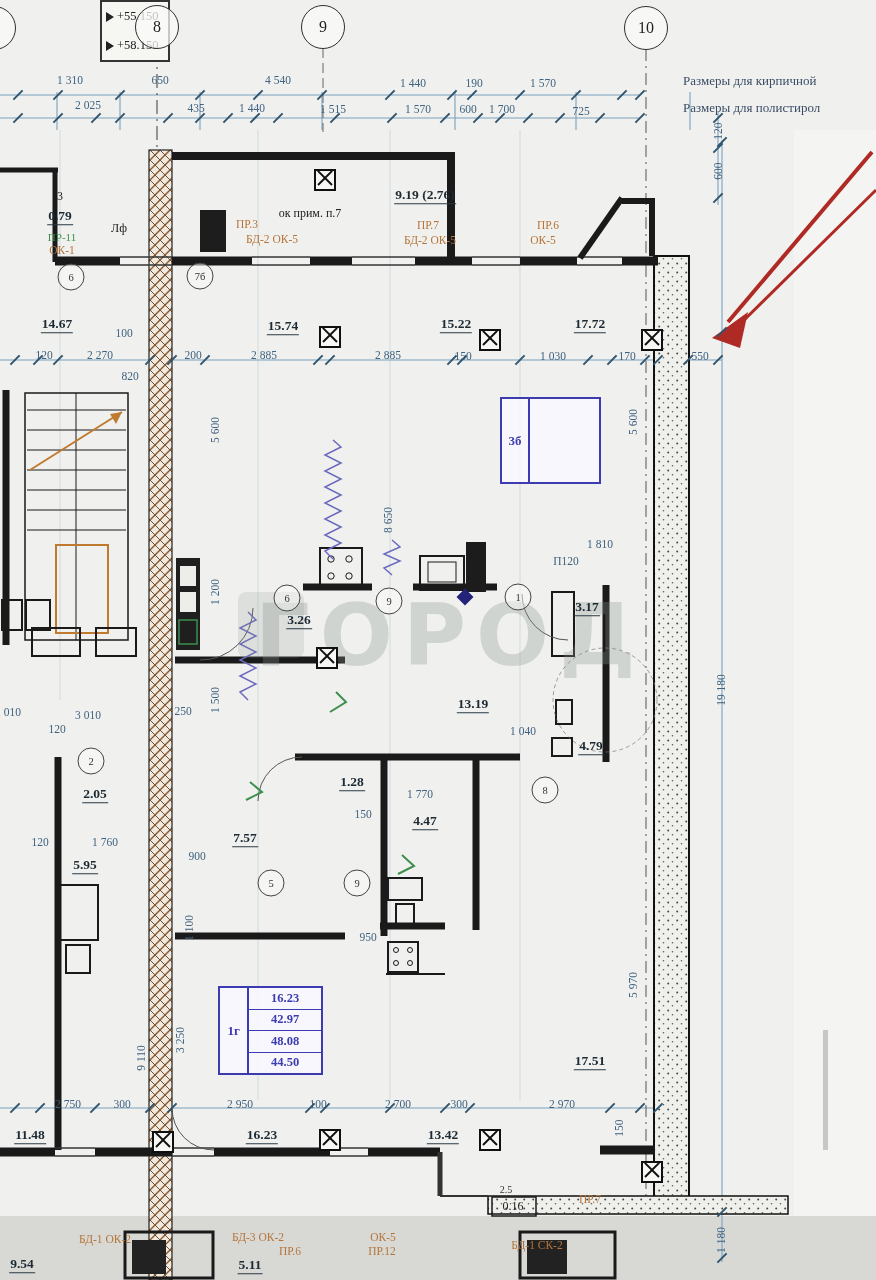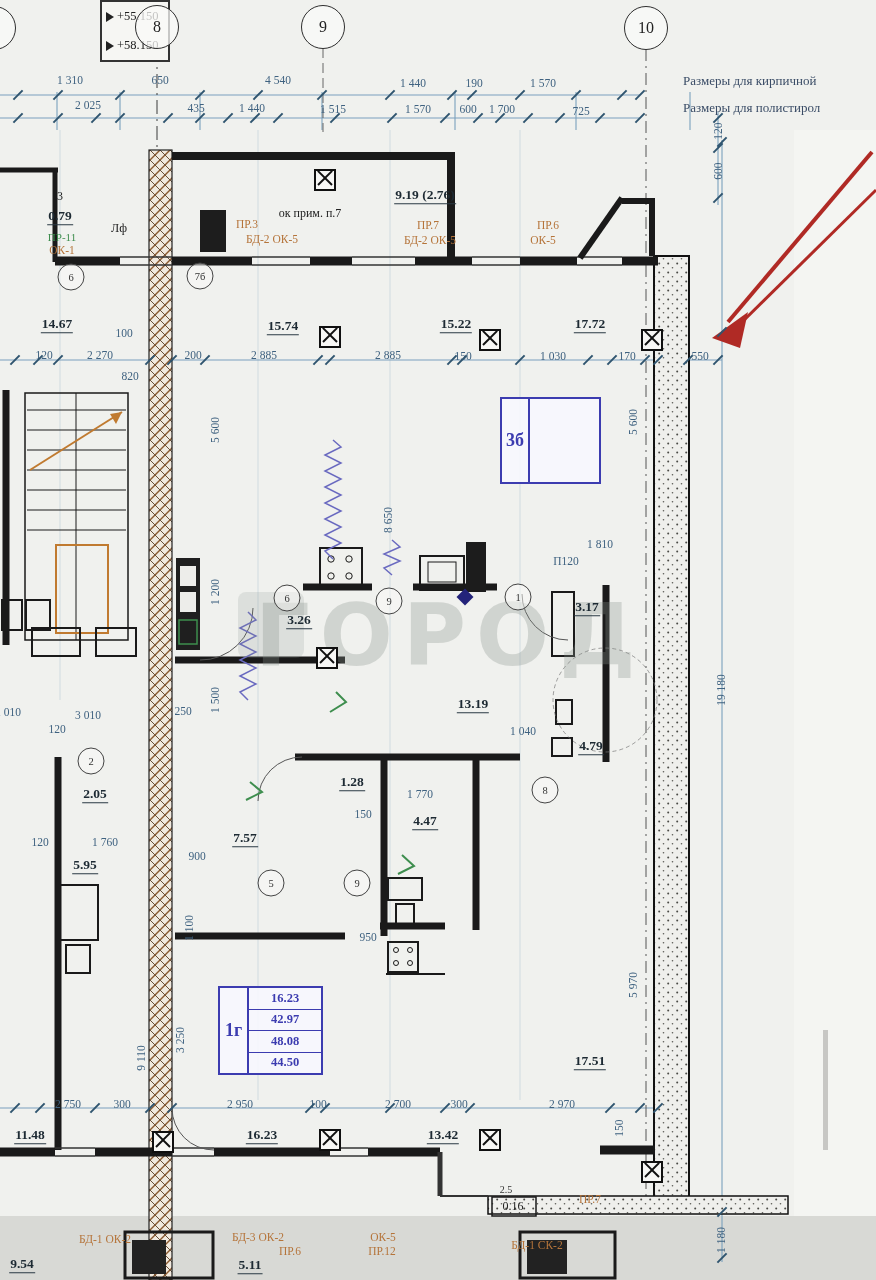--- a/index.html
+++ b/index.html
@@ -29,21 +29,21 @@
         font-size:10.5px;color:#333;transform:translate(-50%,-50%);}
   
   .colbox{position:absolute;width:18px;height:18px;border:2.4px solid #101010;background:#f7f7f5;
           transform:translate(-50%,-50%);}
   .colbox::before,.colbox::after{content:"";position:absolute;left:-1px;top:6px;width:20px;height:1.8px;background:#101010;}
   .colbox::before{transform:rotate(45deg);}
   .colbox::after{transform:rotate(-45deg);}
   
   .stamp{position:absolute;border:2.2px solid #3c3cb0;background:rgba(248,248,255,.85);display:flex;}
   .stamp .unit{border-right:2.2px solid #3c3cb0;display:flex;align-items:center;justify-content:center;
-               font-weight:700;font-size:18px;color:#3c3cb0;width:27%;}
+               font-weight:700;font-size:13px;color:#3c3cb0;width:27%;}
   .stamp .rows{flex:1;display:flex;flex-direction:column;}
   .stamp .rows div{flex:1;border-top:1.6px solid #3c3cb0;display:flex;align-items:center;justify-content:center;
                    font-weight:700;font-size:12.5px;color:#3c3cb0;}
   .stamp .rows div:first-child{border-top:none;}
   
   .elevbox{position:absolute;left:100px;top:0;width:66px;height:58px;border:2px solid #333;
            background:#f6f6f3;display:flex;flex-direction:column;justify-content:space-around;}
   .elevbox .row{display:flex;align-items:center;gap:3px;font-size:12.5px;color:#222;padding-left:4px;}
   .flag{width:0;height:0;border-top:5px solid transparent;border-bottom:5px solid transparent;border-left:8px solid #222;}
   .watermark{position:absolute;left:255px;top:585px;font-family:"DejaVu Sans",sans-serif;

